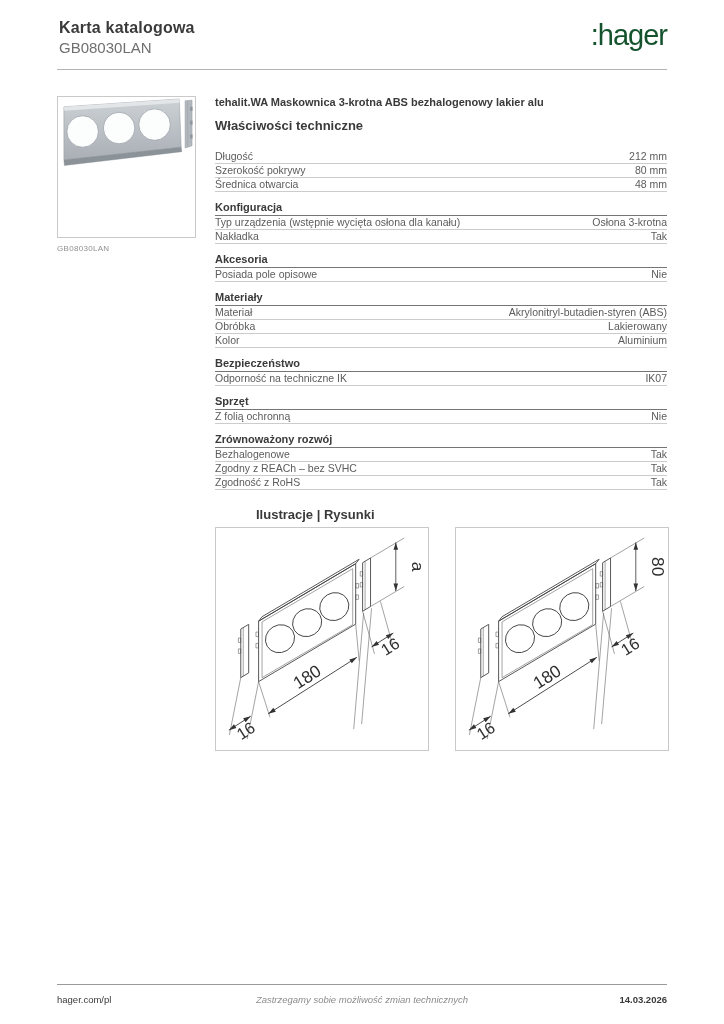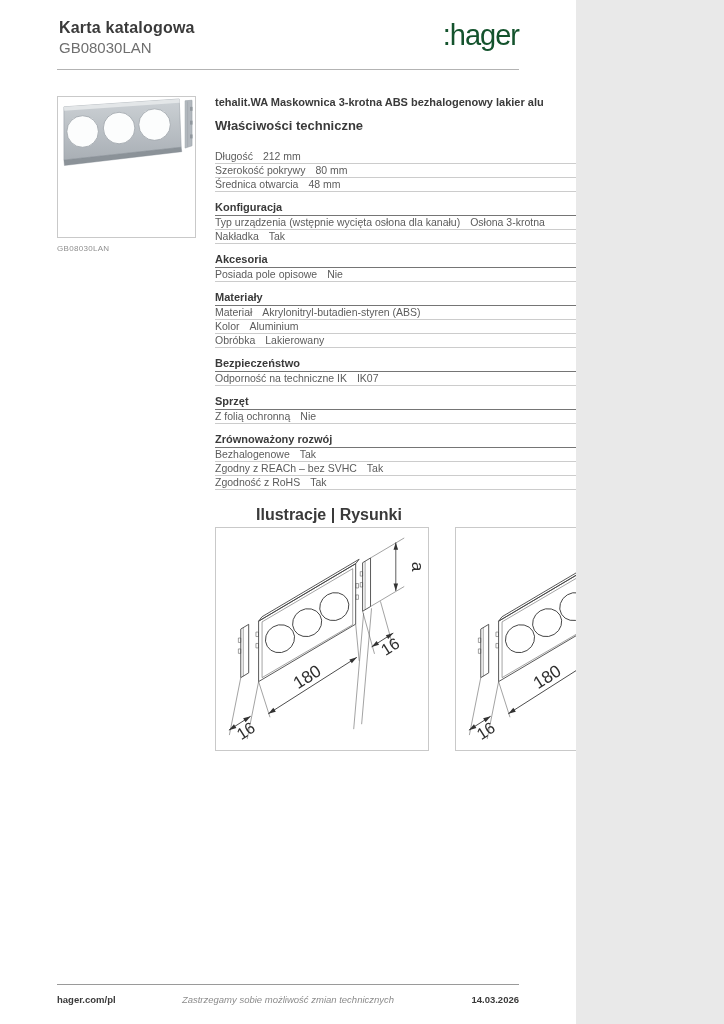--- a/index.html
+++ b/index.html
@@ -1,53 +1,53 @@
 <!DOCTYPE html>
 <html><head>
 <meta charset="utf-8">
 <style>
   * { margin:0; padding:0; box-sizing:border-box; }
   html,body { background:#e9e9e9; }
   body { width:724px; }
   .page {
-    position:relative; width:576px; height:1024px; background:#ffffff;
+    position:relative; width:724px; height:1024px; background:#ffffff;
     font-family:"Liberation Sans","DejaVu Sans",sans-serif; color:#3a3a3a; overflow:hidden;
   }
   .header { position:absolute; top:19px; left:59px; right:57px;
     display:flex; justify-content:space-between; align-items:flex-start; }
   .doc-type { font-size:16px; font-weight:bold; color:#3a3a3a; letter-spacing:.2px; }
   .doc-code { font-size:15px; color:#6f6f6f; margin-top:2px; }
   .logo { font-size:29px; font-weight:normal; color:#14532d; letter-spacing:-1px; line-height:32px; }
   .header-rule { position:absolute; top:69px; left:57px; right:57px; border-top:1px solid #b3b3b3; }
 
   .image-col { position:absolute; left:57px; top:96px; width:139px; }
   .image-box { width:139px; height:142px; border:1px solid #c9c9c9; background:#fff; overflow:hidden; }
   .image-caption { margin-top:6px; font-size:8px; color:#8f8f8f; letter-spacing:.3px; }
 
   .content { position:absolute; left:215px; top:96px; width:452px; }
   .product-title { font-size:11px; line-height:12px; font-weight:bold; color:#3a3a3a; }
   .props-heading { margin-top:12px; font-size:13px; line-height:11px; font-weight:bold; }
   .group { margin-top:10px; }
   .group.first { margin-top:19px; }
   .group-title { font-size:11px; line-height:11px; font-weight:bold; color:#3a3a3a;
     padding-bottom:2px; border-bottom:1px solid #757575; }
-  .spec-row { display:flex; align-items:baseline;
+  .spec-row { display:flex; justify-content:space-between; align-items:baseline;
     border-bottom:1px solid #cccccc; padding:1px 0; font-size:10.5px; line-height:11px; color:#5c5c5c; }
   .spec-row .label { text-align:left; padding-right:10px; }
   .spec-row .value { text-align:right; white-space:nowrap; }
 
-  .illus-heading { margin-top:19px; font-size:16px; line-height:11px; font-weight:bold;padding-left:41px; }
+  .illus-heading { margin-top:19px; font-size:13px; line-height:11px; font-weight:bold;padding-left:41px; }
   .drawings { margin-top:7px; display:flex; gap:26px; }
   .drawing-box { width:214px; height:224px; border:1px solid #c9c9c9; background:#fff; }
   .drawing-box svg { display:block; width:212px; height:222px; }
   svg text { font-family:"Liberation Sans","DejaVu Sans",sans-serif; }
 
   .footer { position:absolute; left:57px; right:57px; top:984px;
     border-top:1px solid #9a9a9a; padding-top:9px; font-size:9.5px; }
-  .footer-left { position:absolute; left:0; top:9px; font-weight:bold; color:#3a3a3a; }
+  .footer-left { position:absolute; left:0; top:9px; font-weight:normal; color:#3a3a3a; }
   .footer-center { display:block; text-align:center; color:#8c8c8c;font-style:italic; }
   .footer-right { position:absolute; right:0; top:9px; font-weight:bold; color:#3a3a3a; }
 </style>
 </head>
 <body>
 
 <div class="page">
 
   <div class="header">
     <div>
@@ -122,26 +122,26 @@
       </div>
     </section>
 
     <section class="group">
       <h3 class="group-title">Materiały</h3>
       <div class="spec-row">
         <span class="label">Materiał</span>
         <span class="value">Akrylonitryl-butadien-styren (ABS)</span>
       </div>
       <div class="spec-row">
+        <span class="label">Obróbka</span>
+        <span class="value">Lakierowany</span>
+      </div>
+      <div class="spec-row">
         <span class="label">Kolor</span>
         <span class="value">Aluminium</span>
-      </div>
-      <div class="spec-row">
-        <span class="label">Obróbka</span>
-        <span class="value">Lakierowany</span>
       </div>
     </section>
 
     <section class="group">
       <h3 class="group-title">Bezpieczeństwo</h3>
       <div class="spec-row">
         <span class="label">Odporność na techniczne IK</span>
         <span class="value">IK07</span>
       </div>
     </section>

